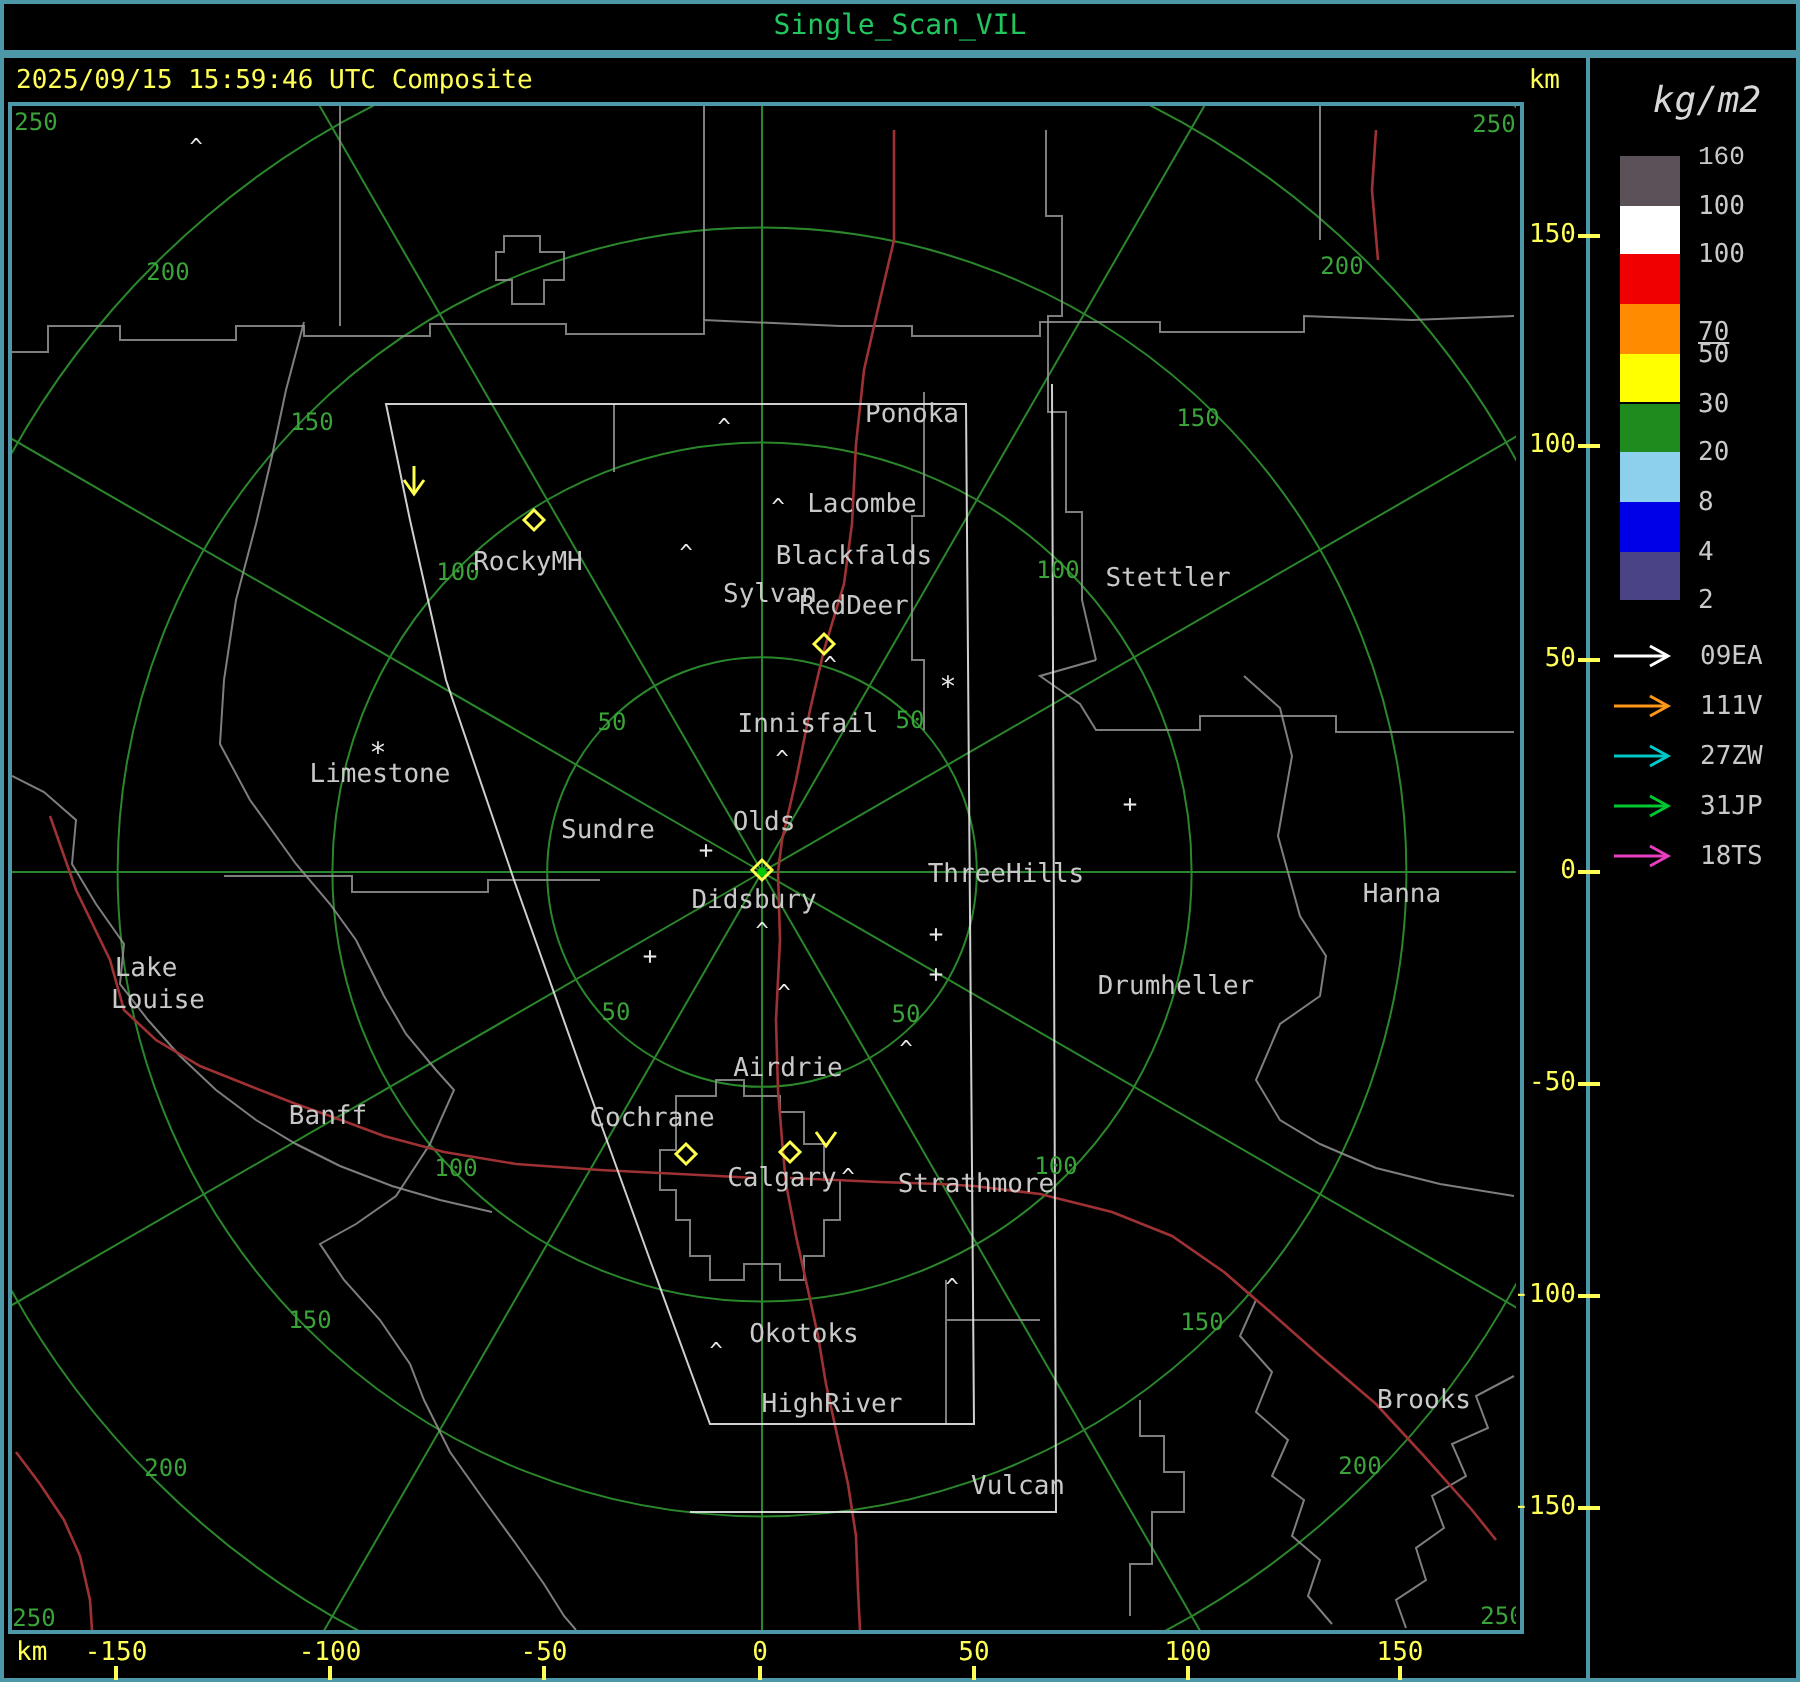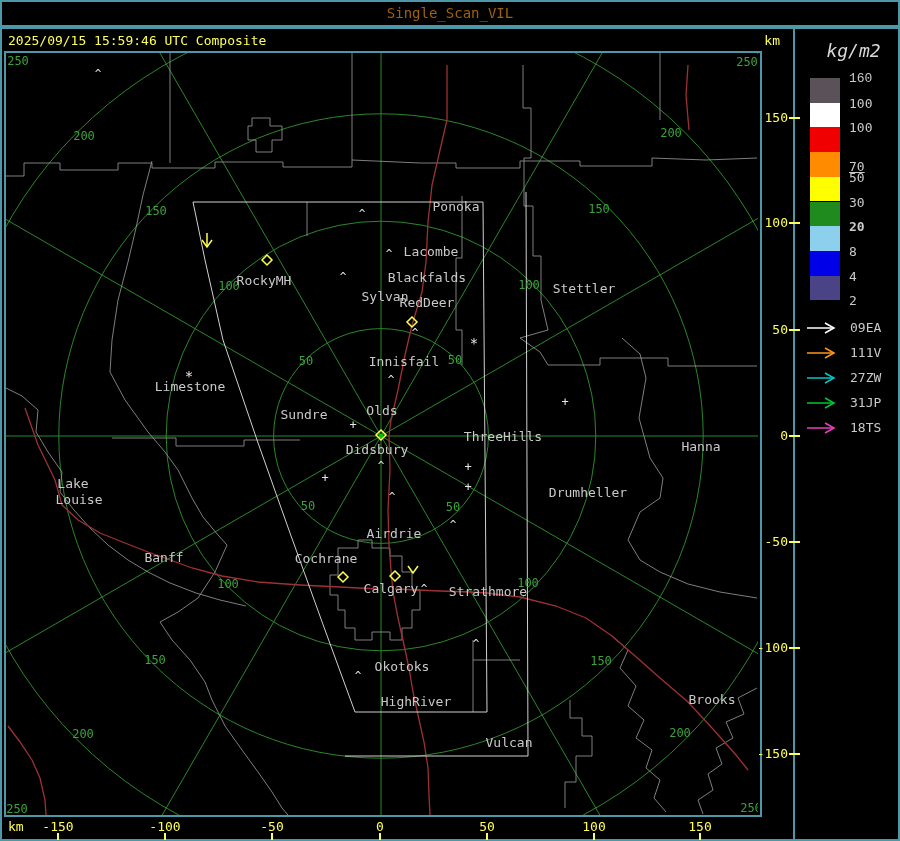--- a/index.html
+++ b/index.html
@@ -1,21 +1,21 @@
 <!DOCTYPE html>
 <html><head>
 <meta charset="utf-8">
 <style>
   html,body{margin:0;padding:0;background:#000;}
   #app{position:relative;width:900px;height:841px;background:#000;overflow:hidden;
        font-family:"DejaVu Sans Mono",monospace;}
   .tealbox{position:absolute;border:2px solid #4c98a8;box-sizing:border-box;background:#000;}
   .ytext{color:#ffff55;font-size:13px;white-space:pre;}
   #title-bar{left:0;top:0;width:900px;height:27px;}
-  #title-text{position:absolute;left:0;top:3px;width:100%;text-align:center;color:#a16207;font-size:14px;}
+  #title-text{position:absolute;left:0;top:3px;width:100%;text-align:center;color:#22c55e;font-size:14px;}
   #left-panel{left:0;top:27px;width:795px;height:814px;}
   #right-panel{left:793px;top:27px;width:107px;height:814px;}
   #timestamp{position:absolute;left:8px;top:33px;}
   #km-right{position:absolute;left:750px;top:33px;width:30px;text-align:right;}
   #map-box{left:4px;top:51px;width:758px;height:766px;}
   #map-svg{position:absolute;left:6px;top:53px;}
   .raxis-label{position:absolute;left:756px;width:32px;text-align:right;color:#ffff55;font-size:13px;}
   .raxis-tick{position:absolute;left:789px;width:11px;height:2px;background:#ffff55;z-index:5;}
   .baxis-label{position:absolute;width:44px;text-align:center;color:#ffff55;font-size:13px;top:819px;}
   .baxis-tick{position:absolute;width:2px;height:7px;background:#ffff55;top:833px;}
@@ -220,17 +220,17 @@
     <div class="legend-block" style="top: 201.5px; height: 24.7px; background: rgb(31, 139, 31);"></div>
     <div class="legend-block" style="top: 226.2px; height: 24.7px; background: rgb(140, 208, 238);"></div>
     <div class="legend-block" style="top: 250.9px; height: 24.7px; background: rgb(0, 0, 232);"></div>
     <div class="legend-block" style="top: 275.6px; height: 24.7px; background: rgb(74, 67, 134);"></div>
     <div class="legend-value" style="top: 71px; font-family: Liberation Mono, monospace;">160</div>
     <div class="legend-value" style="top: 95.7px;">100</div>
     <div class="legend-value" style="top: 120.4px;">100</div>
     <div class="legend-value" style="top: 159px; text-decoration: underline;">70</div>
     <div class="legend-value" style="top: 169.8px;">50</div>
     <div class="legend-value" style="top: 194.5px;">30</div>
-    <div class="legend-value" style="top: 219.2px; font-weight: bold;">20</div>
+    <div class="legend-value" style="top: 219.2px;">20</div>
     <div class="legend-value" style="top: 243.9px;">8</div>
     <div class="legend-value" style="top: 268.6px;">4</div>
     <div class="legend-value" style="top: 293.3px;">2</div>
   </div>
 
 </body></html>

